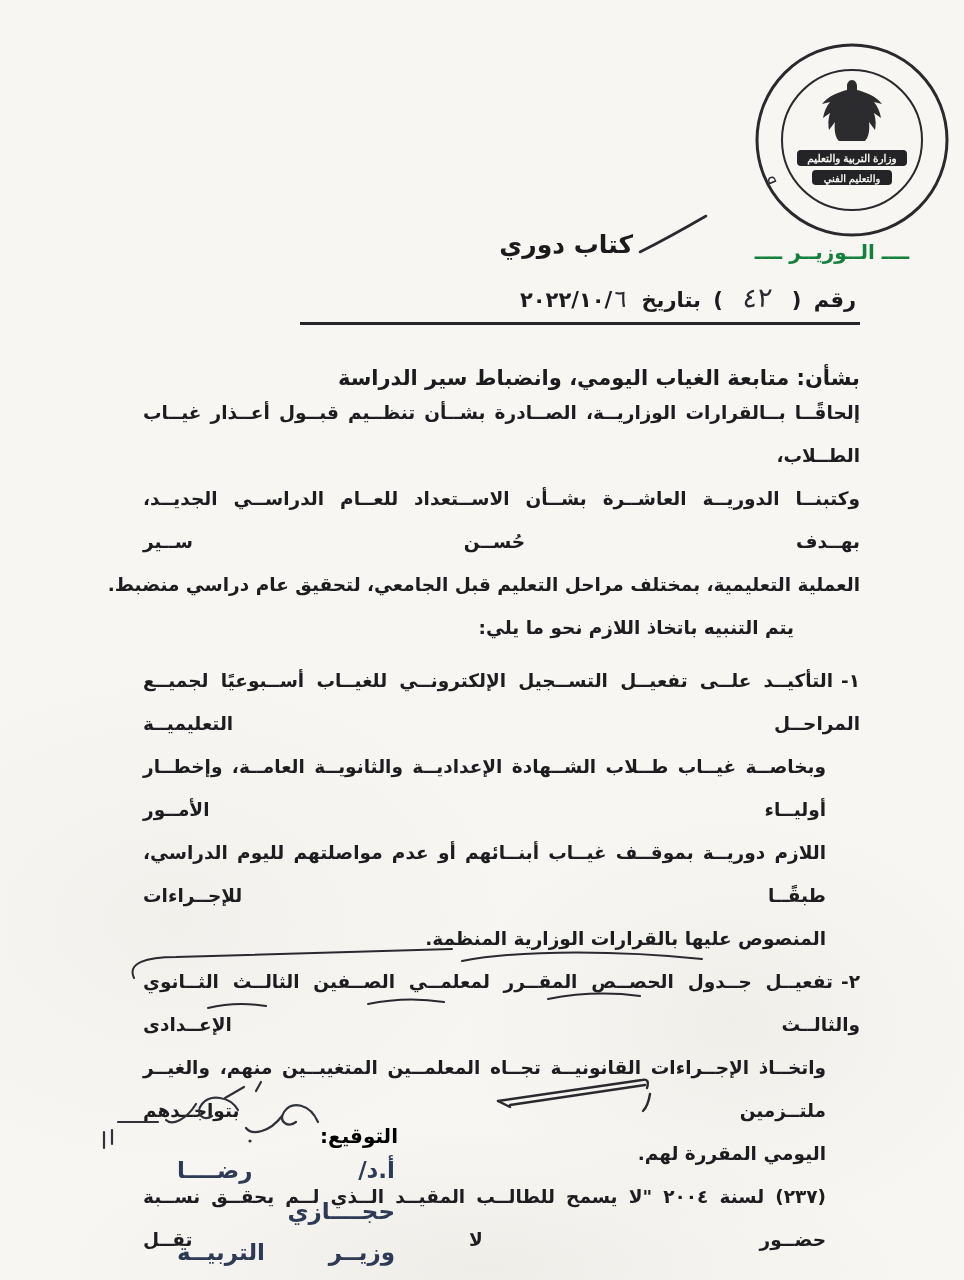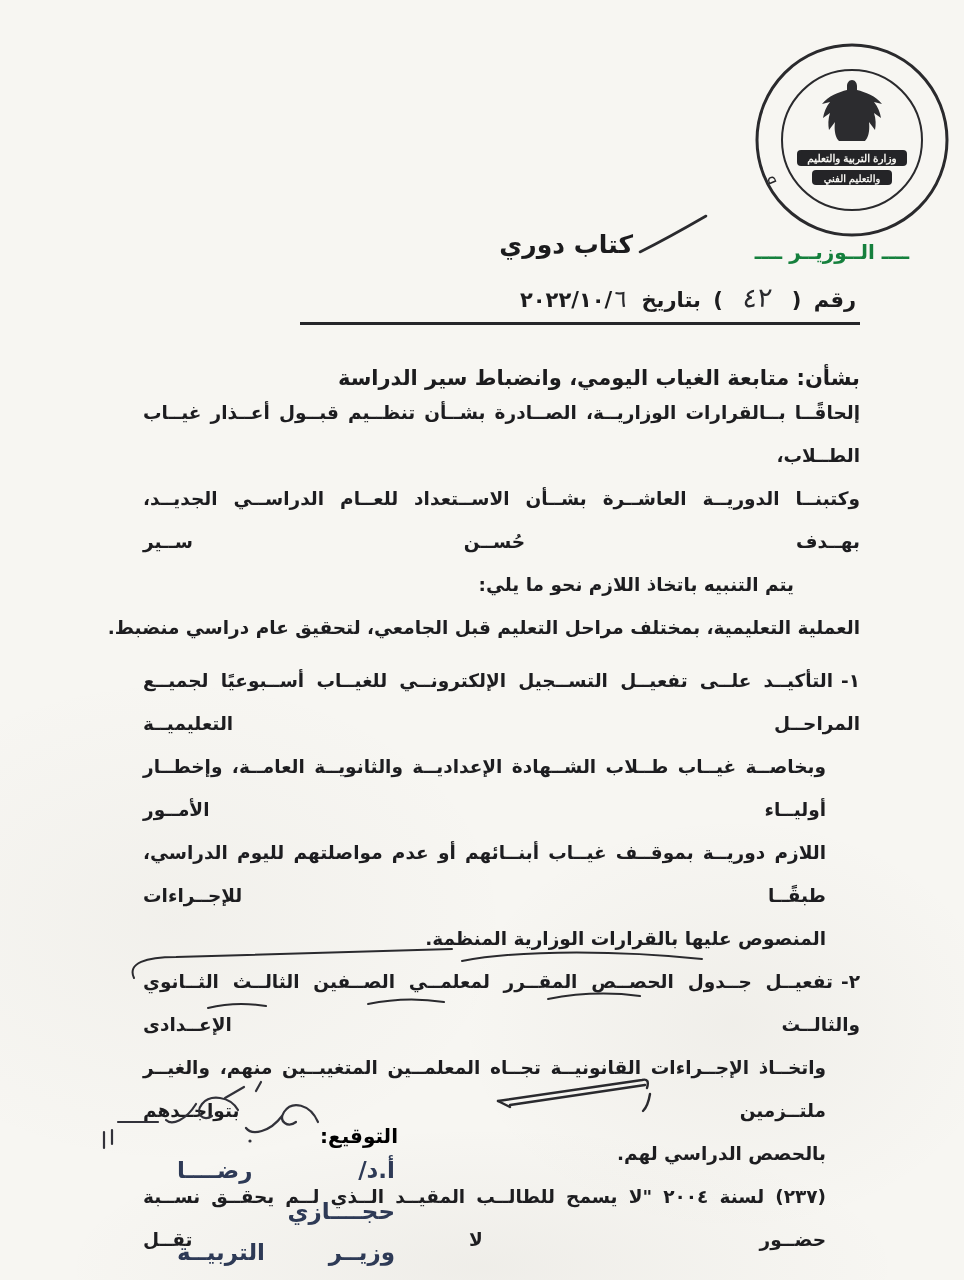--- a/index.html
+++ b/index.html
@@ -89,34 +89,34 @@
 <div class="abs num-line">
   <span>رقم (</span><span class="hand hand-num">٤٢</span><span>) بتاريخ</span>
   <span class="hand hand-day">٦</span><span dir="ltr">٢٠٢٢/١٠/</span>
 </div>
 
 <div class="abs subject">بشأن: متابعة الغياب اليومي، وانضباط سير الدراسة</div>
 
 <div class="abs content">
   <div class="line j">إلحاقًــا بــالقرارات الوزاريــة، الصــادرة بشــأن تنظــيم قبــول أعــذار غيــاب الطــلاب،</div>
   <div class="line j">وكتبنــا الدوريــة العاشــرة بشــأن الاســتعداد للعــام الدراســي الجديــد، بهــدف حُســن ســير</div>
+  <div class="line r">العملية التعليمية، بمختلف مراحل التعليم قبل الجامعي، لتحقيق عام دراسي منضبط.</div>
   <div class="line r directive">يتم التنبيه باتخاذ اللازم نحو ما يلي:</div>
-  <div class="line r">العملية التعليمية، بمختلف مراحل التعليم قبل الجامعي، لتحقيق عام دراسي منضبط.</div>
 
   <div class="item" style="margin-top:10px;">
     <div class="line j"><span class="num">١-</span><span>التأكيــد علــى تفعيــل التســجيل الإلكترونــي للغيــاب أســبوعيًا لجميــع المراحــل التعليميــة</span></div>
     <div class="line j cont">وبخاصــة غيــاب طــلاب الشــهادة الإعداديــة والثانويــة العامــة، وإخطــار أوليــاء الأمــور</div>
     <div class="line j cont">اللازم دوريــة بموقــف غيــاب أبنــائهم أو عدم مواصلتهم لليوم الدراسي، طبقًــا للإجــراءات</div>
     <div class="line r cont">المنصوص عليها بالقرارات الوزارية المنظمة.</div>
   </div>
 
   <div class="item">
     <div class="line j"><span class="num">٢-</span><span>تفعيــل جــدول الحصــص المقــرر لمعلمــي الصــفين الثالــث الثــانوي والثالــث الإعــدادى</span></div>
     <div class="line j cont">واتخــاذ الإجــراءات القانونيــة تجــاه المعلمــين المتغيبــين منهم، والغيــر ملتــزمين بتواجــدهم</div>
-    <div class="line r cont">بالحصص الدراسي لهم.</div>
+    <div class="line r cont">اليومي المقررة لهم.</div>
   </div>
 
   <div class="item">
     <div class="line j cont">(٢٣٧) لسنة ٢٠٠٤ "لا يسمح للطالــب المقيــد الــذي لــم يحقــق نســبة حضــور لا تقــل</div>
 
   </div>
 
 </div>
 
 <div class="abs sig-label">التوقيع:</div>

